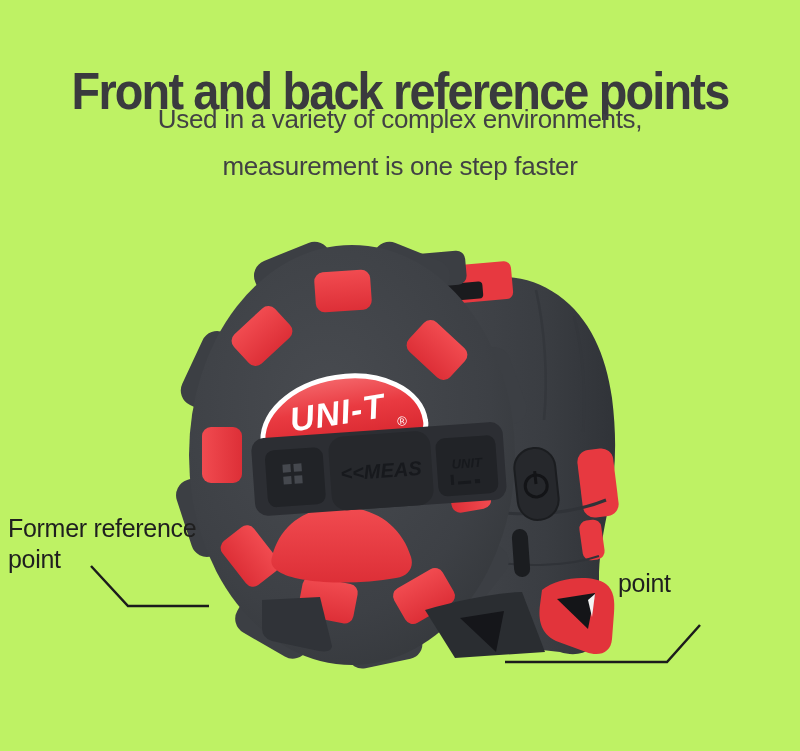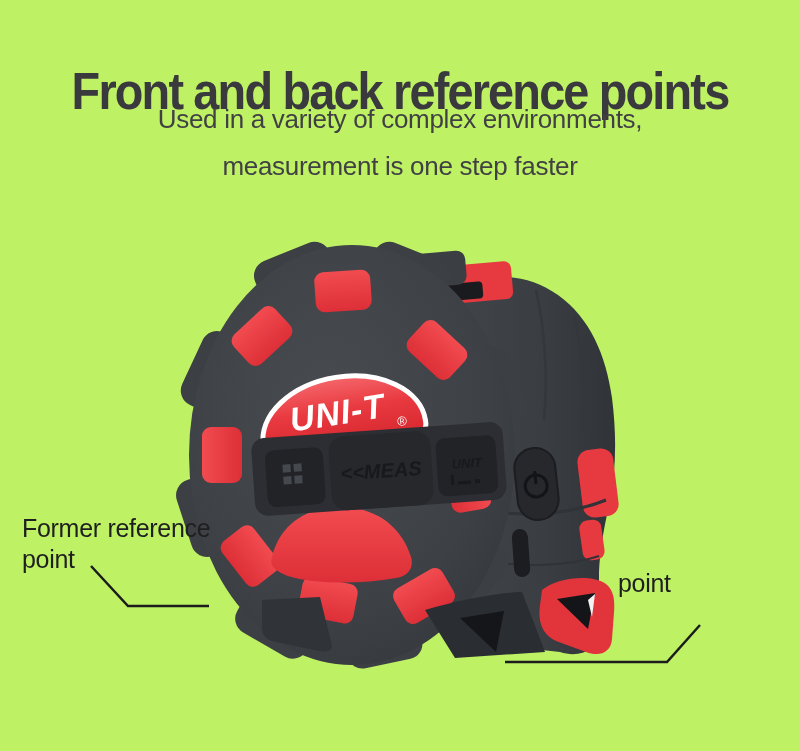--- a/index.html
+++ b/index.html
@@ -35,21 +35,21 @@
     position:absolute;
     top:0;left:0;width:800px;height:751px;
   }
   .callout{
     position:absolute;
     font-size:25px;
     line-height:31px;
     color:#1f1f1f;
     letter-spacing:-0.3px;
   }
-  .callout-left{left:22px;top:513px;}
+  .callout-left{left:8px;top:513px;}
   .callout-right{left:618px;top:568px;}
   svg text{font-family:"Liberation Sans", sans-serif;}
 </style>
 </head>
 <body>
 
 <div class="stage">
 
   <h1 class="title">Front and back reference points</h1>
 

